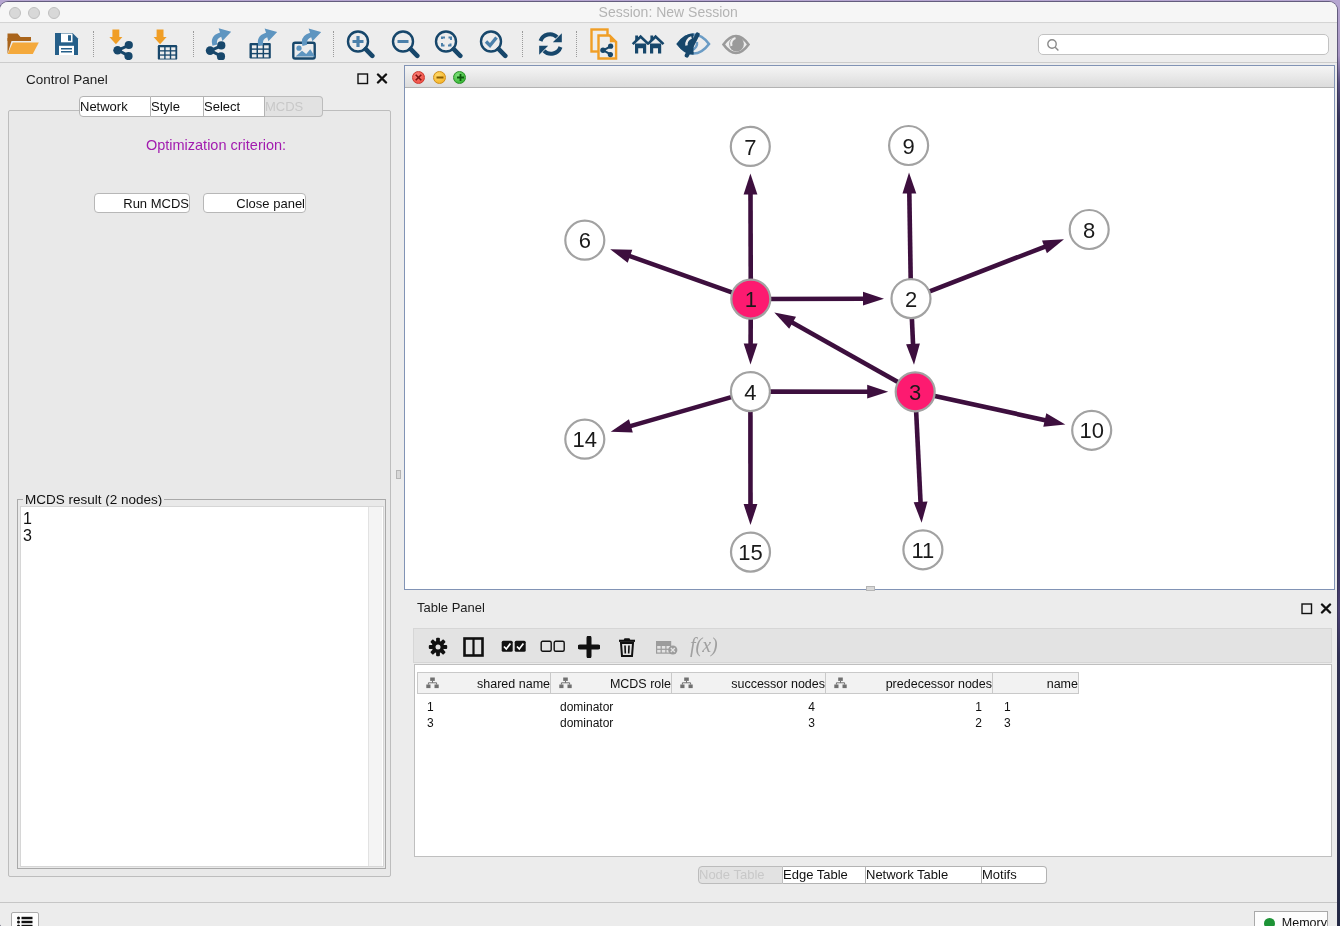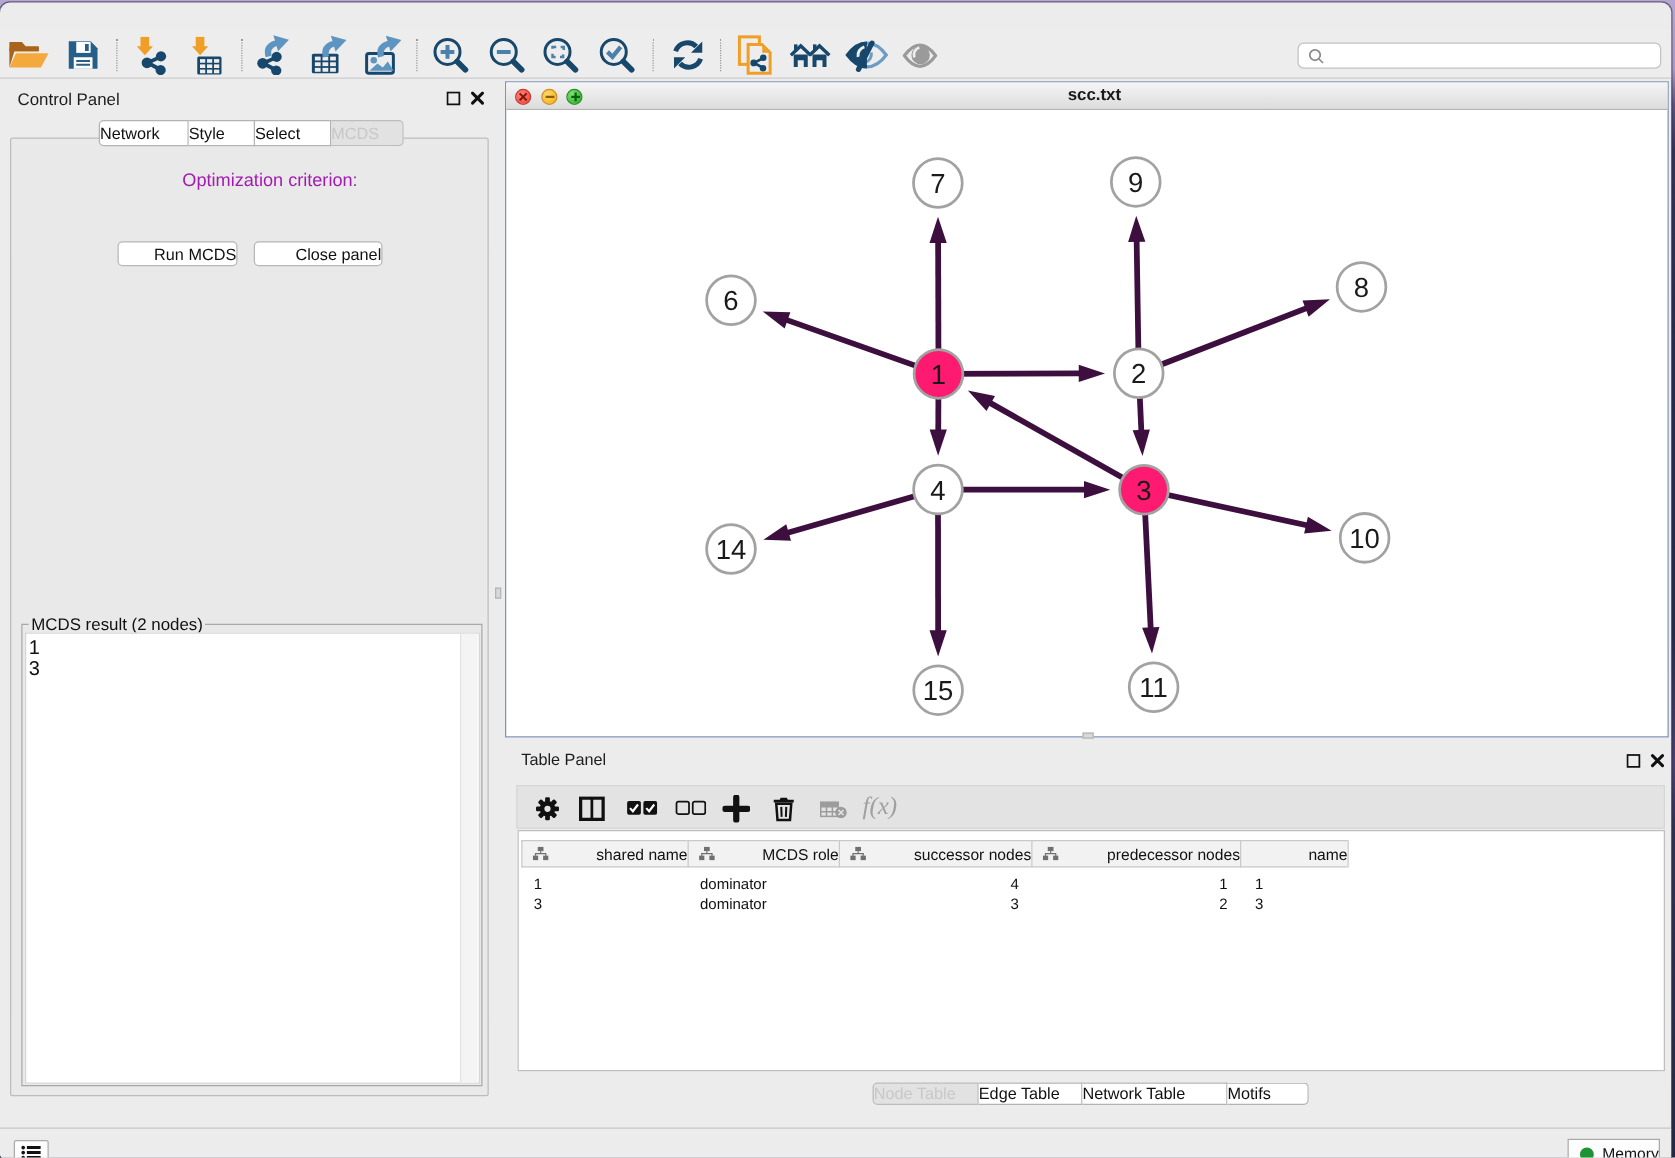--- a/index.html
+++ b/index.html
@@ -19,21 +19,21 @@
     font-size:14px; color:#b4b4b4; }
   
   .toolbar { position:absolute; left:0; top:22px; width:100%; height:39px;
     background:#ededed; border-bottom:1px solid #cccccc; }
   .sep { position:absolute; top:7px; height:26px; width:0;
     border-left:1px dotted #9a9a9a; }
   .ticon { position:absolute; top:6px; }
   .search { position:absolute; left:1038px; top:10px; width:291px; height:21px;
     background:#fff; border:1px solid #c2c2c2; border-radius:5px; }
   
-  .cp-title { position:absolute; left:14px; top:70px; font-size:13.5px; color:#1d1d1d; }
+  .cp-title { position:absolute; left:26px; top:70px; font-size:13.5px; color:#1d1d1d; }
   .seg { position:absolute; display:flex; font-size:13px; color:#111; z-index:3; }
   .seg div { border:1px solid #b3b3b3; border-left:none; background:#fff;
     text-align:left; line-height:19px; height:21px; }
   .seg div:first-child { border-left:1px solid #b3b3b3; border-radius:4px 0 0 4px; }
   .seg div:last-child { border-radius:0 4px 4px 0; }
   .seg div.sel { background:#e2e2e2; color:#c8c8c8; border-color:#bcbcbc; }
   .seg-sm div { height:18px; line-height:16px; }
   .cp-panel { position:absolute; left:8px; top:108px; width:383px; height:767px;
     background:#e9e9e9; border:1px solid #bdbdbd; border-radius:2px; }
   .btn { position:absolute; background:#fff; border:1px solid #b7b7b7;
@@ -54,20 +54,26 @@
     text-align:right; line-height:23px; }
   .td { position:absolute; font-size:12px; color:#111; }
   
   .status { position:absolute; left:0; top:887px; width:100%; height:36px;
     background:#ececec; border-top:1px solid #c6c6c6;margin-top:13px; }
 </style>
 </head>
 <body>
 <div class="win">
 
+  <div class="titlebar">
+    <div class="tl" style="left:9px"></div>
+    <div class="tl" style="left:28px"></div>
+    <div class="tl" style="left:48px"></div>
+    <div class="wtitle">Session: New Session</div>
+  </div>
 
   <div class="toolbar" id="toolbar">
     <div class="sep" style="left:93px"></div>
 <svg class="ticon" style="left:6px;top:7px" width="34" height="26" viewBox="0 0 34 26">
 <path d="M1.5,2.5 h10 l3,3.5 h10.5 v4 h-23.5 z" fill="#a9641b"></path>
 <path d="M1.5,23 V7 h23.5 v3 h-19.5 z" fill="#a9641b"></path>
 <path d="M6.8,11.5 h26 l-6,11.5 H1.6 z" fill="#f4a93c"></path>
 </svg>
 <svg class="ticon" style="left:53px;top:7px" width="27" height="26" viewBox="0 0 27 26">
 <path d="M2,2 h17.5 l5.5,5.5 v16.5 h-23 z" fill="#255f89"></path>
@@ -250,21 +256,20 @@
     <div class="gtitle">
       <div class="gdot" style="left:7px;background:radial-gradient(circle at 35% 30%,#fb8078,#ee4338);border:1px solid #ca3a30"></div>
       <div class="gdot" style="left:28px;background:radial-gradient(circle at 35% 30%,#ffd96a,#f3ab17);border:1px solid #cf8f1a"></div>
       <div class="gdot" style="left:48px;background:radial-gradient(circle at 35% 30%,#7ee07a,#23ab21);border:1px solid #2a8f28"></div>
       <svg class="abs" style="left:7px;top:5px" width="56" height="13" viewBox="0 0 56 13">
         <path d="M3.7,3.7 L9.3,9.3 M9.3,3.7 L3.7,9.3" stroke="#7c1210" stroke-width="1.6"></path>
         <line x1="24.5" y1="6.5" x2="31.5" y2="6.5" stroke="#8a5c00" stroke-width="1.8"></line>
         <line x1="45" y1="6.5" x2="52" y2="6.5" stroke="#0c5c0c" stroke-width="1.8"></line>
         <line x1="48.5" y1="3" x2="48.5" y2="10" stroke="#0c5c0c" stroke-width="1.8"></line>
       </svg>
-      <div class="abs" style="left:6px;top:2px;width:100%;text-align:center;font-size:13.5px;font-weight:bold;color:#1a1a1a">scc.txt</div>
     </div>
     <svg id="graph" class="abs" style="left:0;top:24px" width="929" height="500" viewBox="0 0 929 500">
 <line x1="345.8" y1="209.1" x2="345.5" y2="102.9" stroke="#3d0f3e" stroke-width="4.6"></line>
 <polygon points="345.4,83.4 352.4,104.4 338.6,104.4" fill="#3d0f3e"></polygon>
 <line x1="345.8" y1="209.1" x2="223.6" y2="165.7" stroke="#3d0f3e" stroke-width="4.6"></line>
 <polygon points="205.2,159.2 227.3,159.7 222.7,172.8" fill="#3d0f3e"></polygon>
 <line x1="345.8" y1="209.1" x2="459.5" y2="208.7" stroke="#3d0f3e" stroke-width="4.6"></line>
 <polygon points="479.0,208.7 458.0,215.6 458.0,201.8" fill="#3d0f3e"></polygon>
 <line x1="345.8" y1="209.1" x2="345.6" y2="255.1" stroke="#3d0f3e" stroke-width="4.6"></line>
 <polygon points="345.5,274.6 338.7,253.6 352.5,253.6" fill="#3d0f3e"></polygon>

